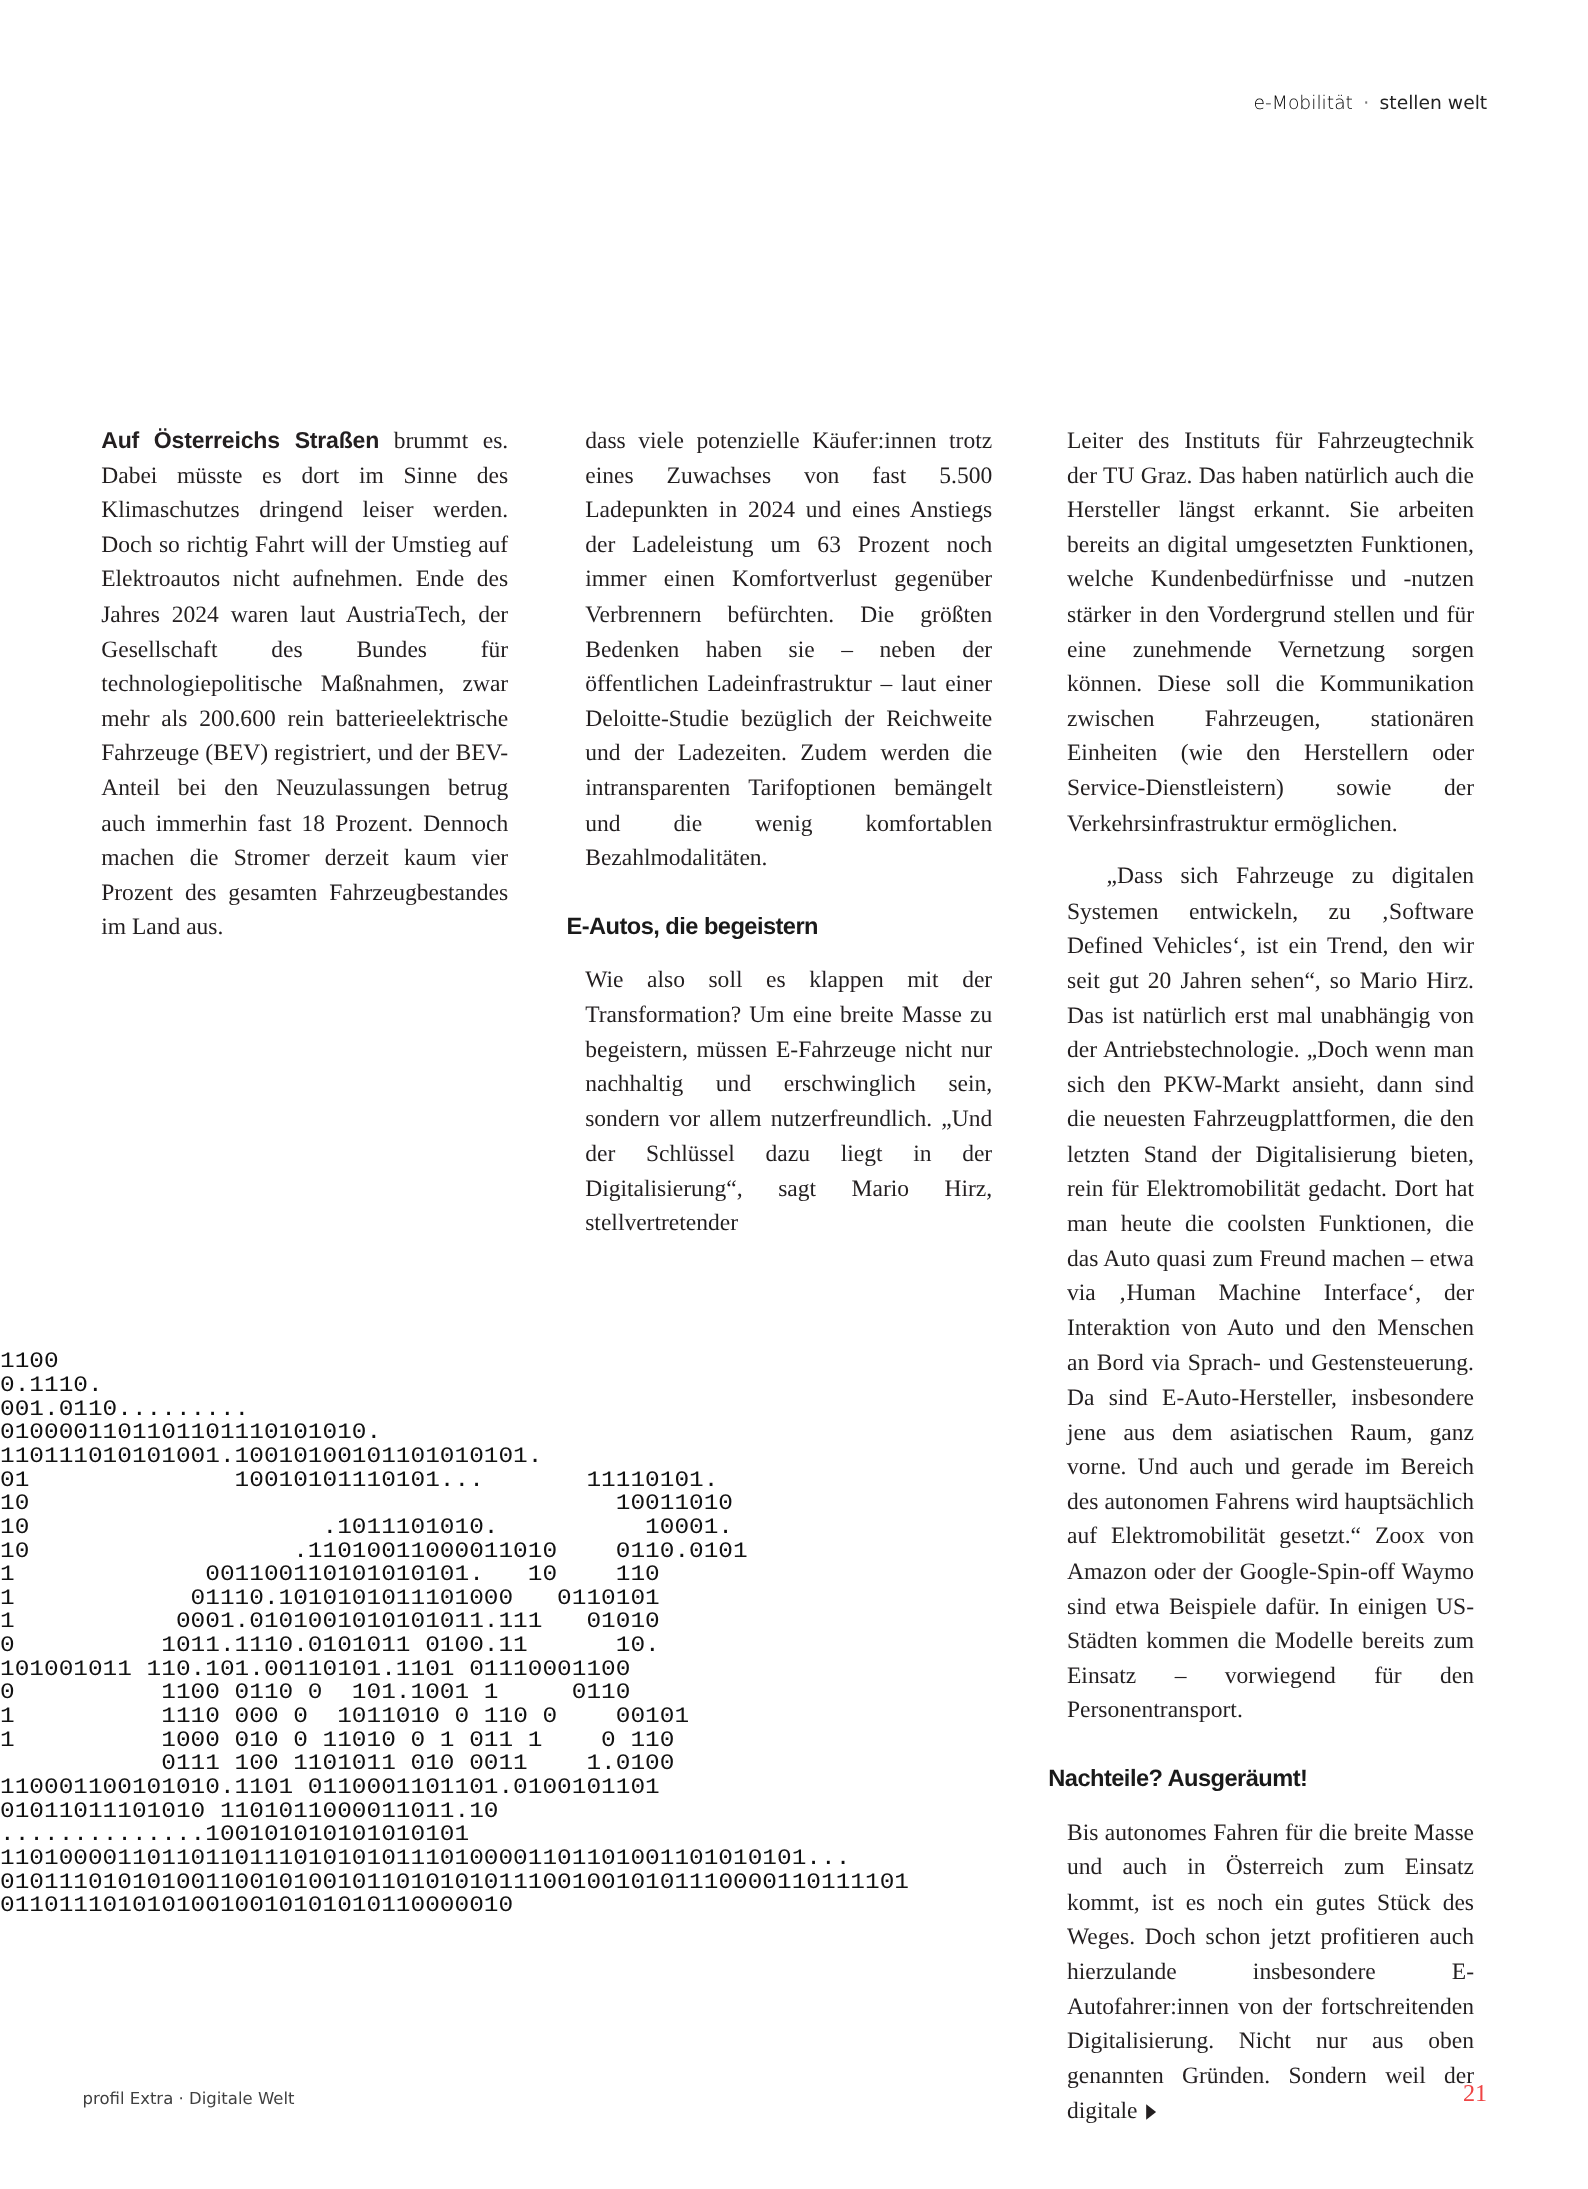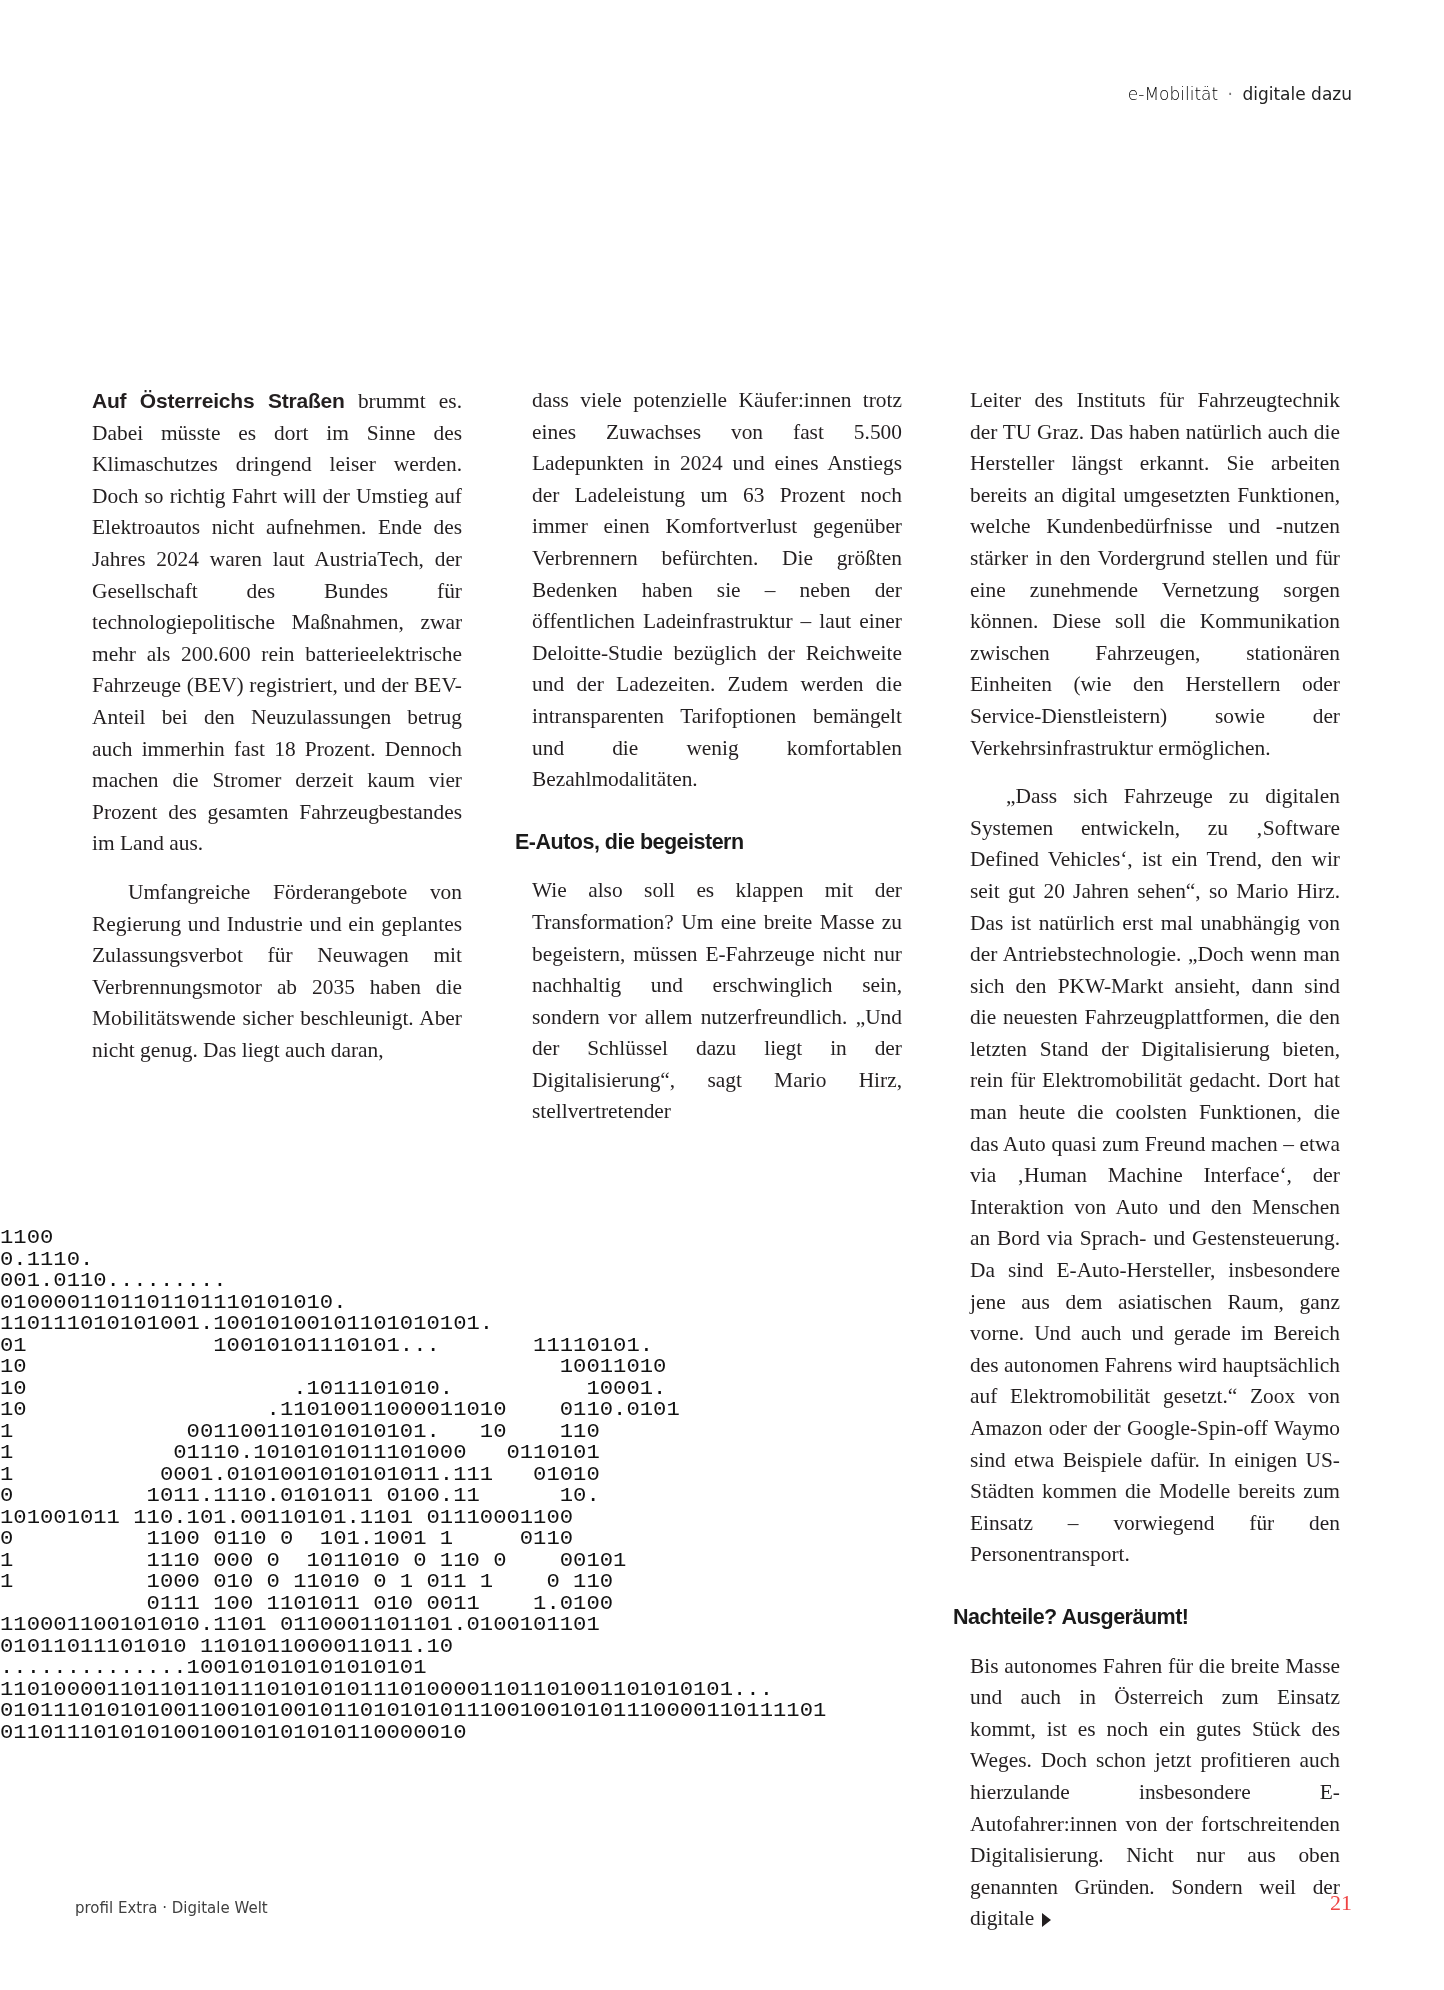--- a/index.html
+++ b/index.html
@@ -26,26 +26,25 @@
 
   #footer-left { position: absolute; left: 75px; top: 1899px; font-family: "DejaVu Sans", sans-serif; font-size: 15px; color: #404040; }
   #footer-right { position: absolute; right: 92px; top: 1890px; font-family: Liberation Serif, serif; font-size: 22px; color: #ef4444; }
 </style>
 </head>
 <body>
 
 <div id="running-head">
   <span class="sec">e-Mobilität</span>
   <span class="sep">·</span>
-  <span class="pub">digitale dazu</span>
+  <span class="pub">stellen welt</span>
 </div>
 
 <div class="col" id="col1">
   <p><span class="lead">Auf Österreichs Straßen</span><span> brummt es. Dabei müsste es dort im Sinne des Klimaschutzes dringend leiser werden. Doch so richtig Fahrt will der Umstieg auf Elektroautos nicht aufnehmen. Ende des Jahres 2024 waren laut AustriaTech, der Gesellschaft des Bundes für technologiepolitische Maßnahmen, zwar mehr als 200.600 rein batterieelektrische Fahrzeuge (BEV) registriert, und der BEV-Anteil bei den Neuzulassungen betrug auch immerhin fast 18 Prozent. Dennoch machen die Stromer derzeit kaum vier Prozent des gesamten Fahrzeugbestandes im Land aus.</span></p>
-  <p class="indent">Umfangreiche Förderangebote von Regierung und Industrie und ein geplantes Zulassungsverbot für Neuwagen mit Verbrennungsmotor ab 2035 haben die Mobilitätswende sicher beschleunigt. Aber nicht genug. Das liegt auch daran,</p>
 </div>
 
 <div class="col" id="col2">
   <p>dass viele potenzielle Käufer:innen trotz eines Zuwachses von fast 5.500 Ladepunkten in 2024 und eines Anstiegs der Ladeleistung um 63 Prozent noch immer einen Komfortverlust gegenüber Verbrennern befürchten. Die größten Bedenken haben sie – neben der öffentlichen Ladeinfrastruktur – laut einer Deloitte-Studie bezüglich der Reichweite und der Ladezeiten. Zudem werden die intransparenten Tarifoptionen bemängelt und die wenig komfortablen Bezahlmodalitäten.</p>
   <h3 class="spaced">E-Autos, die begeistern</h3>
   <p>Wie also soll es klappen mit der Transformation? Um eine breite Masse zu begeistern, müssen E-Fahrzeuge nicht nur nachhaltig und erschwinglich sein, sondern vor allem nutzerfreundlich. „Und der Schlüssel dazu liegt in der Digitalisierung“, sagt Mario Hirz, stellvertretender</p>
 </div>
 
 <div class="col" id="col3">
   <p>Leiter des Instituts für Fahrzeugtechnik der TU Graz. Das haben natürlich auch die Hersteller längst erkannt. Sie arbeiten bereits an digital umgesetzten Funktionen, welche Kundenbedürfnisse und -nutzen stärker in den Vordergrund stellen und für eine zunehmende Vernetzung sorgen können. Diese soll die Kommunikation zwischen Fahrzeugen, stationären Einheiten (wie den Herstellern oder Service-Dienstleistern) sowie der Verkehrsinfrastruktur ermöglichen.</p>

